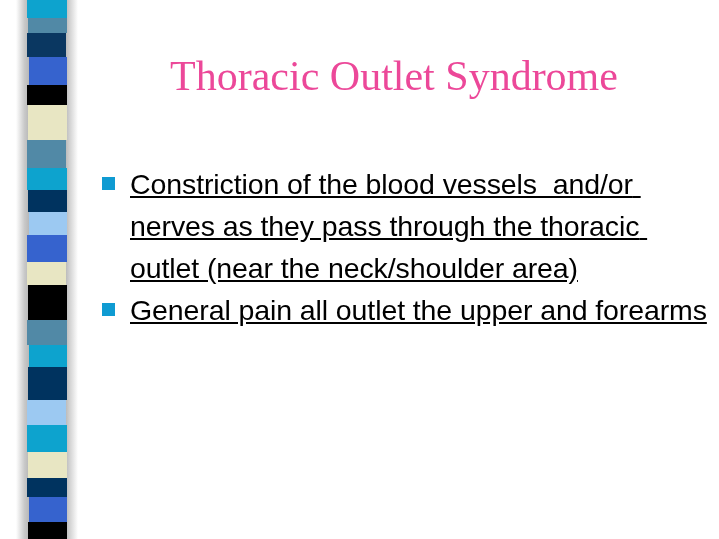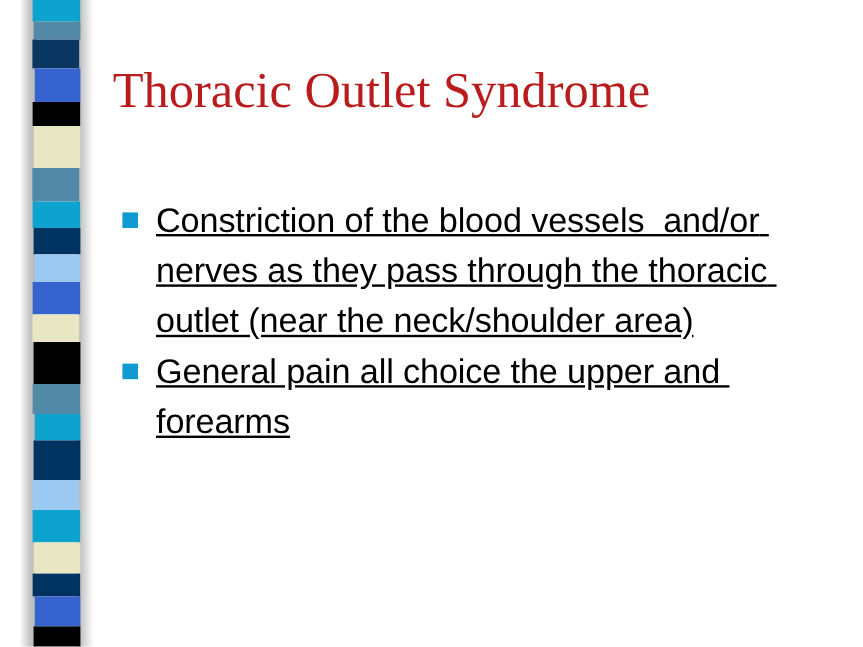--- a/index.html
+++ b/index.html
@@ -134,26 +134,26 @@
         <div class="stripe-band" style="top: 367px; height: 33px; background: rgb(0, 51, 95); margin-left: 1px;"></div>
         <div class="stripe-band" style="top: 400px; height: 25px; background: rgb(156, 201, 242); margin-left: -1px;"></div>
         <div class="stripe-band" style="top: 425px; height: 27px; background: rgb(13, 163, 206); margin-left: 0px;"></div>
         <div class="stripe-band" style="top: 452px; height: 26px; background: rgb(232, 230, 195); margin-left: 1px;"></div>
         <div class="stripe-band" style="top: 478px; height: 19px; background: rgb(0, 51, 95); margin-left: 0px;"></div>
         <div class="stripe-band" style="top: 497px; height: 25px; background: rgb(54, 99, 206); margin-left: 2px;"></div>
         <div class="stripe-band" style="top: 522px; height: 17px; background: rgb(0, 0, 0); margin-left: 1px;"></div>
       </div>
   </div>
 
-  <div id="slide-title" style="color: #b91c1c;">Thoracic Outlet Syndrome</div>
+  <div id="slide-title" style="color: #ec4899; text-align: center;">Thoracic Outlet Syndrome</div>
 
   <ul id="bullet-list">
     <li class="bullet-item">
       <span class="bullet-marker" style="background: rgb(15, 155, 210);"></span>
       <span class="bullet-text">Constriction of the blood vessels  and/or nerves as they pass through the thoracic outlet (near the neck/shoulder area)</span>
     </li>
     <li class="bullet-item">
       <span class="bullet-marker" style="background: rgb(15, 155, 210);"></span>
-      <span class="bullet-text">General pain all choice the upper and forearms</span>
+      <span class="bullet-text">General pain all outlet the upper and forearms</span>
     </li>
   </ul>
 
 </div>
 
 </body></html>

